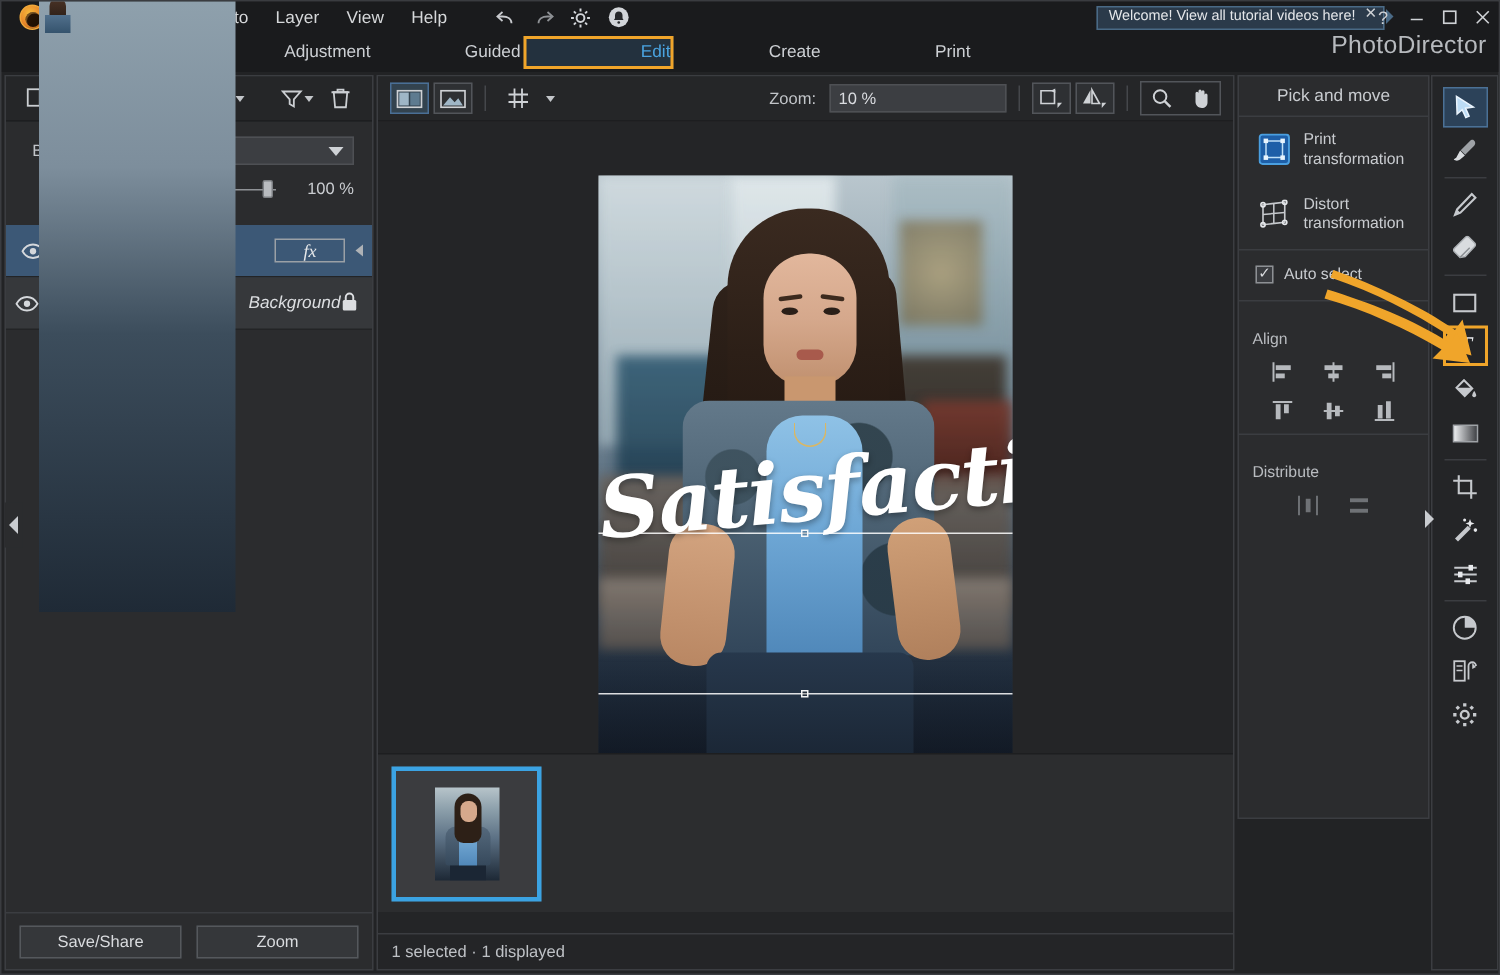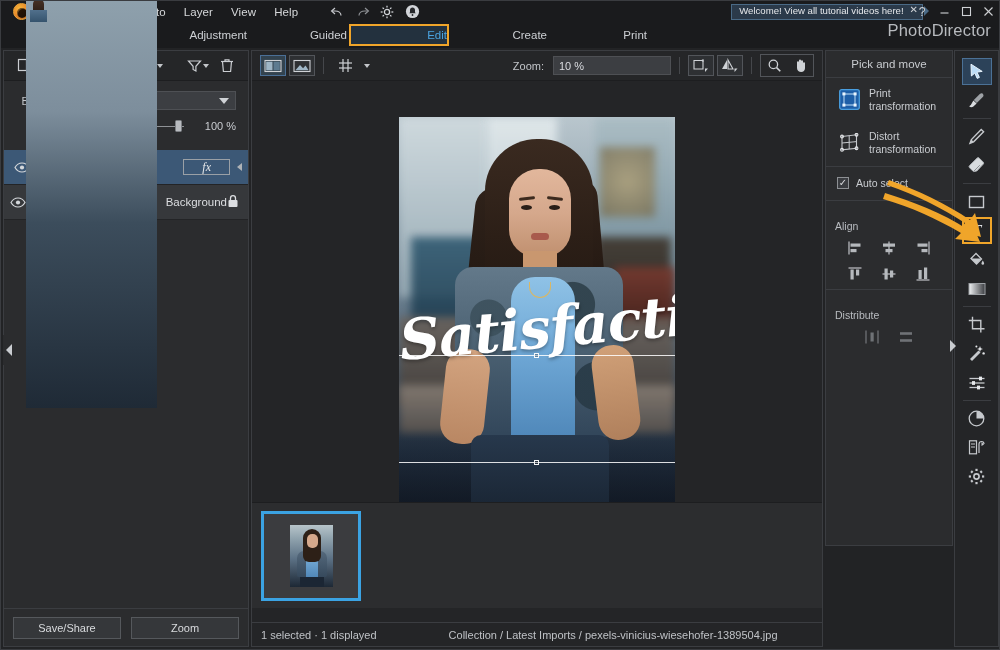--- a/index.html
+++ b/index.html
@@ -143,21 +143,21 @@
   }
   .layer-thumb.photo::before {
     content:""; position:absolute; left:7px; top:3px; width:11px; height:13px;
     background: linear-gradient(180deg,#4a3326 0%, #2e2018 100%); border-radius: 5px 5px 0 0;
   }
   .layer-thumb.photo::after {
     content:""; position:absolute; left:4px; top:14px; width:17px; height:12px;
     background: linear-gradient(180deg,#51708c 0%, #35536d 100%);
   }
   .layer-name { color: #e3e5e8; font-size: 11.5px; flex: 1; }
-  .layer-name.italic { color: #dcdee1; }
+  .layer-name.italic { font-style: italic; color: #dcdee1; }
   .fx {
     color: #e6e8ea; font-size: 12px; font-style: italic; font-family: "Liberation Serif", serif;
     border: 1px solid #9aa0a6; padding: 0px 18px; margin-right: 7px; line-height: 14px;
   }
   .arrow-l { width:0;height:0;border-top:4px solid transparent;border-bottom:4px solid transparent;border-right:5px solid #aeb2b6; }
   .lock { color: #dcdee1; font-size: 12px; margin-right: 3px; }
 
   .lp-bottom {
     position: absolute; left: 0; bottom: 0; width: 100%; height: 38px;
     display: flex; align-items: center; justify-content: center; gap: 10px;
@@ -696,21 +696,20 @@
             <div class="th-jeans"></div>
         </div>
       </div>
     </div>
     <div class="fs-scroll">
       <div class="fs-scroll-bar"></div>
     </div>
 
     <div class="statusbar">
       <div class="sb-left">1 selected · 1 displayed</div>
-      <div class="sb-mid">Collection / Latest Imports / pexels-vinicius-wiesehofer-1389504.jpg</div>
     </div>
   </div>
 
   <div class="rightpanel">
     <div class="rp-title">Pick and move</div>
 
     <div class="rp-item">
       <div class="rp-ico">
         <svg width="21" height="21" viewBox="0 0 21 21">
             <rect x="0.7" y="0.7" width="19.6" height="19.6" rx="2" fill="#1e5fa8" stroke="#4a9fe0" stroke-width="1.3"></rect>

